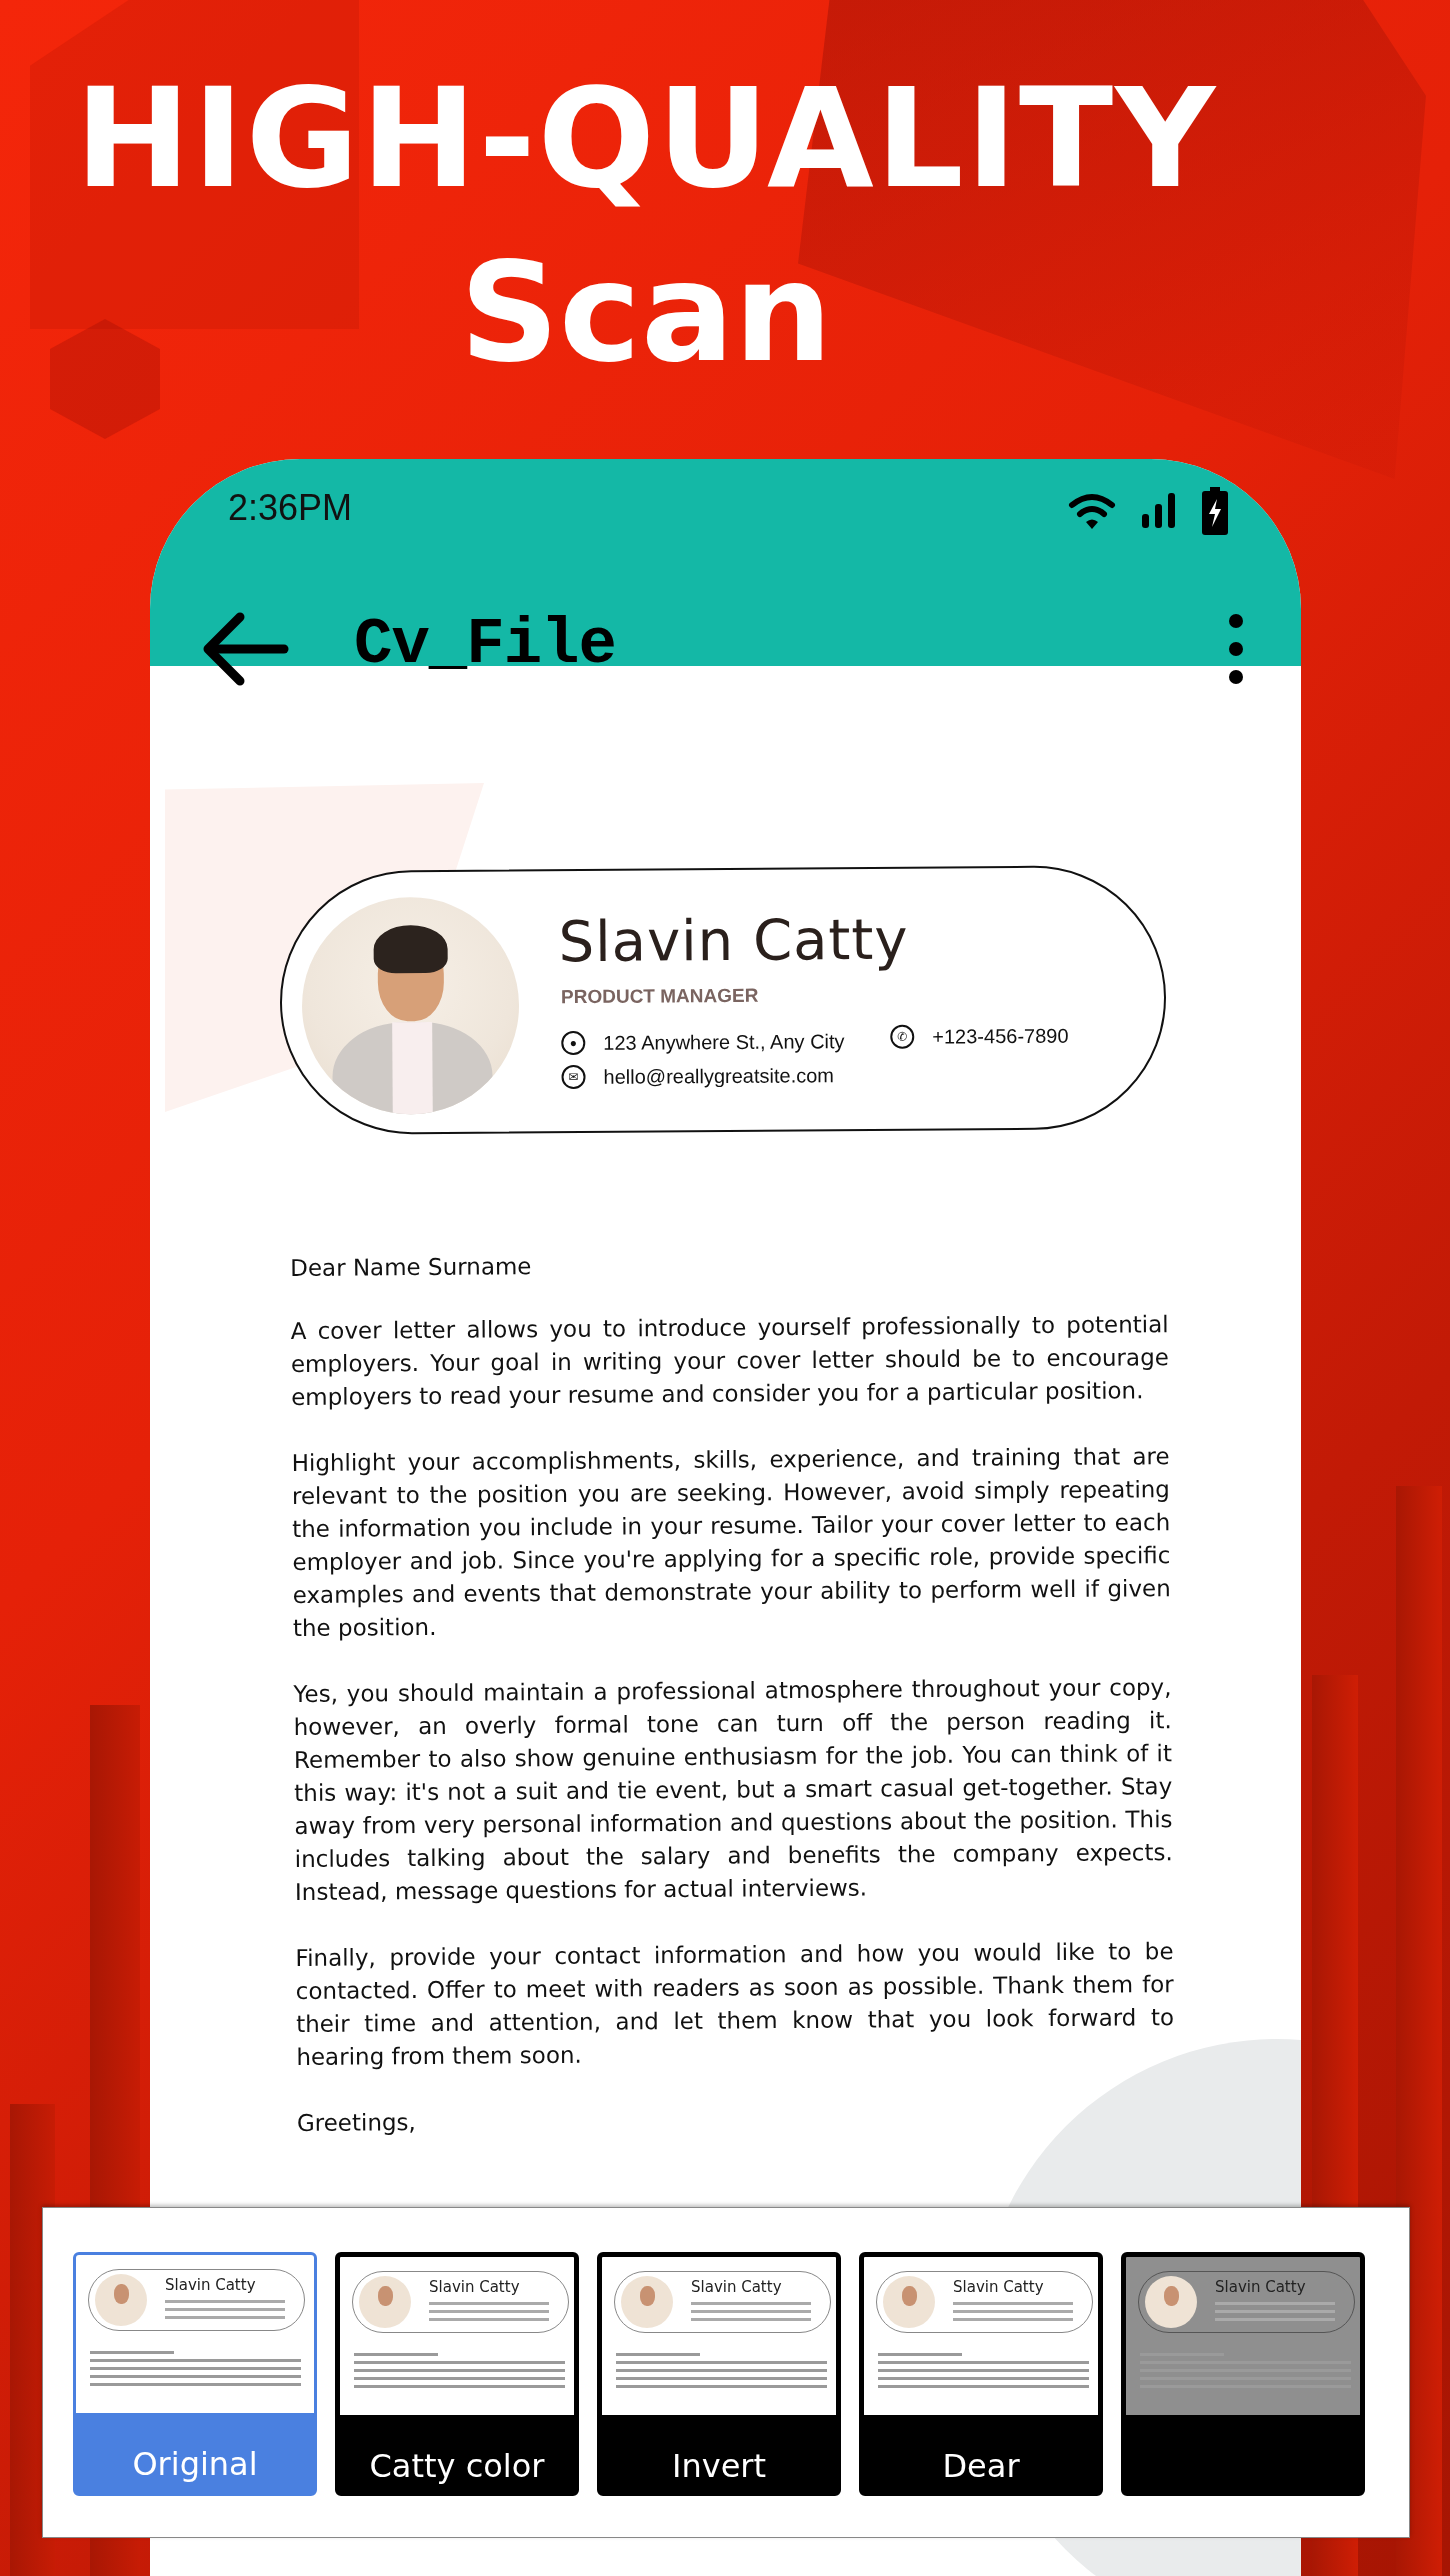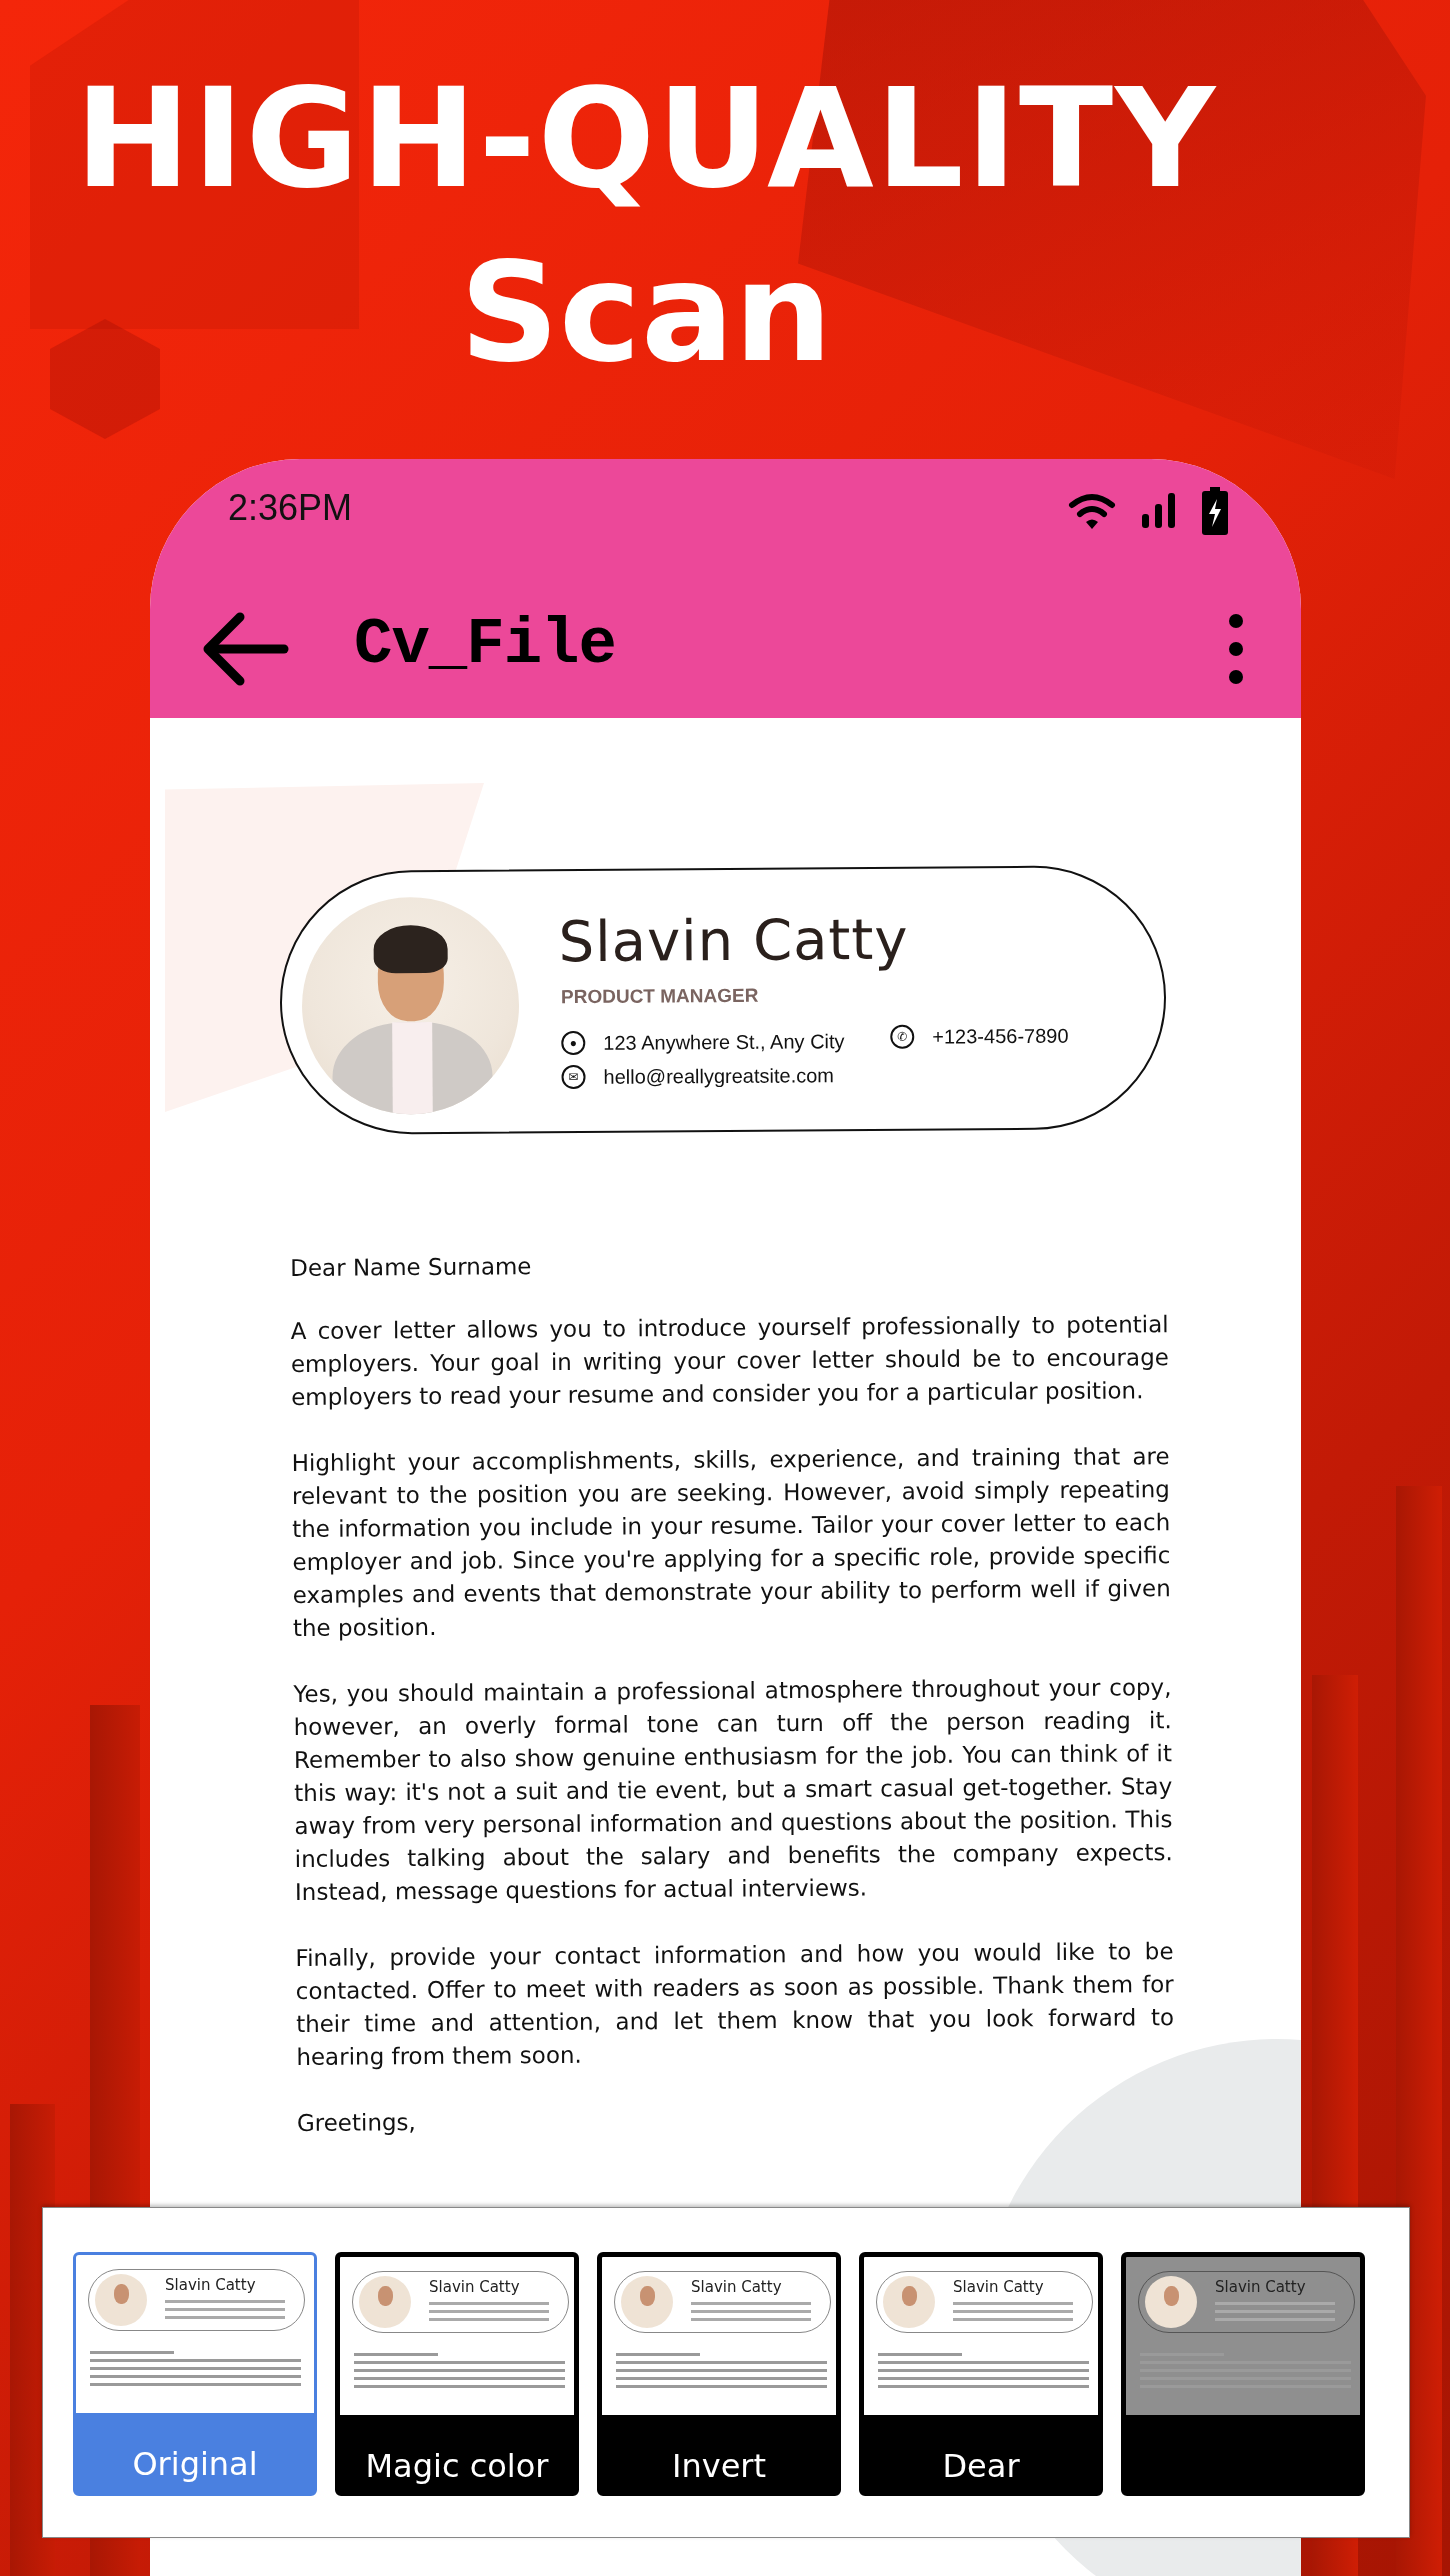--- a/index.html
+++ b/index.html
@@ -14,21 +14,21 @@
     position: absolute; left: 0; top: 70px; width: 1292px; text-align: center; color: #fff;
     font-family: "DejaVu Sans", sans-serif; font-weight: bold; line-height: 1;
   }
   .hero .l1 { font-size: 138px; letter-spacing: 2px; }
   .hero .l2 { font-size: 138px; margin-top: 36px; }
 
   .phone {
     position: absolute; left: 150px; top: 459px; width: 1151px; height: 2194px;
     background: #ffffff; border-radius: 150px 150px 0 0; overflow: hidden;
   }
-  .phone-top { position: absolute; left: 0; top: 0; width: 100%; height: 259px; background: #ec4899; }
+  .phone-top { position: absolute; left: 0; top: 0; width: 100%; height: 207px; background: #14b8a6; }
   .status-time { position: absolute; left: 78px; top: 28px; font-family: "Liberation Sans", sans-serif; font-size: 36px; color: #111; }
   .status-icons { position: absolute; right: 72px; top: 28px; display: flex; gap: 24px; align-items: center; }
   .appbar-back { position: absolute; left: 50px; top: 150px; width: 90px; height: 80px; cursor: pointer; }
   .appbar-title { position: absolute; left: 204px; top: 150px; font-family: Liberation Mono, monospace; font-weight: bold; font-size: 64px; color: #000; letter-spacing: -1px; }
   .appbar-menu { position: absolute; right: 50px; top: 155px; width: 30px; height: 70px; display: flex; flex-direction: column; justify-content: space-between; align-items: center; cursor: pointer; }
   .appbar-menu span { width: 14px; height: 14px; background: #000; border-radius: 50%; }
 
   .doc { position: absolute; left: 0; top: 284px; width: 100%; height: 1895px; background: #fff; }
   .doc .pink { position: absolute; left: 15px; top: 40px; width: 319px; height: 329px; background: #fdf2ef; clip-path: polygon(0 2%, 100% 0, 85% 45%, 60% 80%, 0 100%); }
   .doc .grey-arc { position: absolute; left: 828px; top: 1296px; width: 598px; height: 598px; border-radius: 50%; background: #e9ebec; }
@@ -205,21 +205,21 @@
             </div>
         </div>
         <div class="mini-text">
             <div style="width:40%"></div>
             <div></div>
             <div></div>
             <div></div>
             <div></div>
           </div>
       </div>
-      <div class="label">Magic color</div>
+      <div class="label">Catty color</div>
     </div>
     <div class="filter">
       <div class="thumb">
         <div class="mini-card">
           <div class="mini-avatar"></div>
           <div class="mini-name">Slavin Catty</div>
           <div class="mini-lines">
               <div></div>
               <div></div>
               <div></div>

